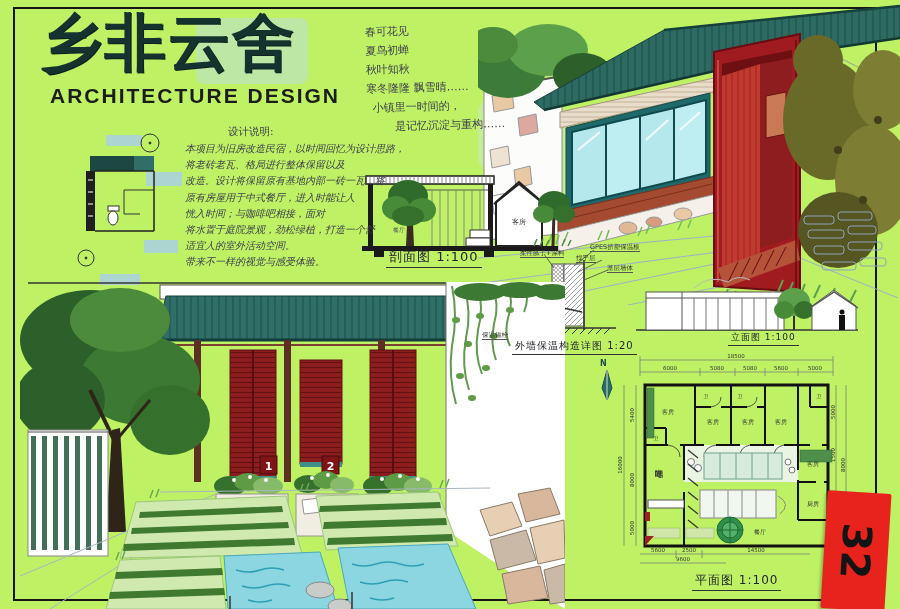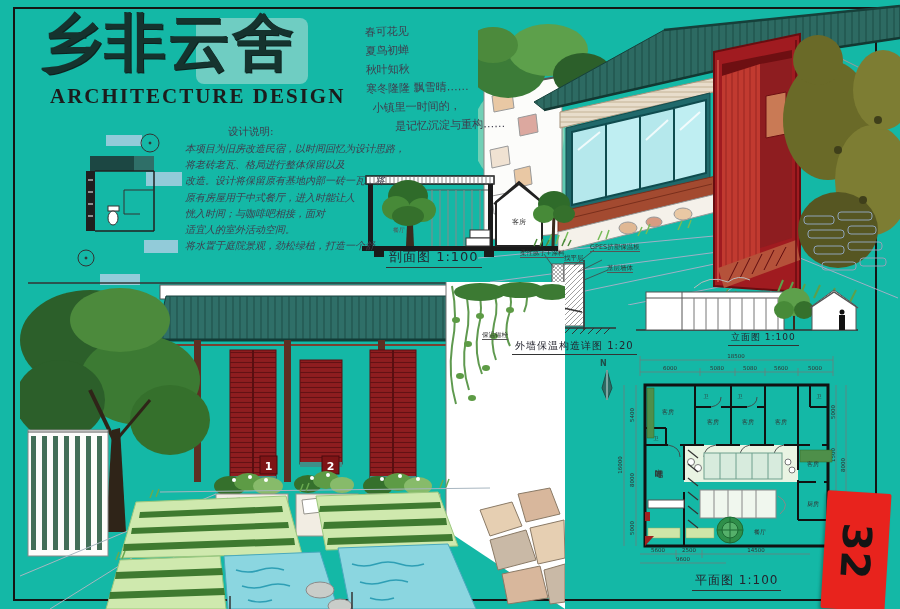--- a/index.html
+++ b/index.html
@@ -1,26 +1,26 @@
 <!DOCTYPE html>
 <html><head>
 <meta charset="utf-8">
 <style>
   html,body{margin:0;padding:0;background:#ffffff;}
-  #board{position:relative;width:900px;height:609px;background:#14b8a6;overflow:hidden;
+  #board{position:relative;width:900px;height:609px;background:#bef264;overflow:hidden;
          font-family:"DejaVu Sans",sans-serif;}
   .abs{position:absolute;}
   .frame{left:13px;top:7px;width:860px;height:590px;border:2px solid #151515;z-index:1;}
   svg.draw{z-index:2;}
   .txt{z-index:6;}
   .hand{color:#3f3e4e;}
   .title-main{left:40px;top:12px;font-size:62px;font-weight:900;letter-spacing:2px;
               color:#15332e;text-shadow:1px 1px 0 #0d221f;line-height:1;z-index:6;}
   .title-sub{left:50px;top:84px;font-size:21px;letter-spacing:2px;color:#1c1c1c;
-             font-weight:600;z-index:6;font-family:Liberation Serif, serif;}
+             font-weight:600;z-index:6;font-family:Liberation Sans, sans-serif;}
   .title-smudge{left:196px;top:18px;width:112px;height:66px;background:#b9ded8;opacity:.55;
                 border-radius:8px;z-index:5;}
   .poem{left:366px;top:20px;width:200px;font-size:11px;line-height:19px;z-index:6;
         transform:rotate(-1.5deg);}
   .poem div{white-space:nowrap;}
   .poem .ind1{padding-left:6px;}
   .poem .ind2{padding-left:28px;}
   .notes-head{left:228px;top:125px;font-size:10.5px;z-index:6;}
   .notes{left:185px;top:141px;width:180px;font-size:10px;line-height:16.2px;z-index:6;font-style:italic;}
   .notes div{white-space:nowrap;}
@@ -55,22 +55,23 @@
     <div class="ind2">是记忆沉淀与重构……</div>
   </div>
 
   <div class="abs notes-head hand txt">设计说明:</div>
   <div class="abs notes hand txt">
     <div>本项目为旧房改造民宿，以时间回忆为设计思路，</div>
     <div>将老砖老瓦、格局进行整体保留以及</div>
     <div>改造。设计将保留原有基地内部一砖一瓦，将</div>
     <div>原有房屋用于中式餐厅，进入时能让人</div>
     <div>恍入时间；与咖啡吧相接，面对</div>
+    <div>将水置于庭院景观，劲松绿植，打造一个舒</div>
     <div>适宜人的室外活动空间。</div>
-    <div>将水置于庭院景观，劲松绿植，打造一个舒</div>
+    <div>带来不一样的视觉与感受体验。</div>
   </div>
 
   <svg class="abs draw" style="left:76px;top:130px" width="110" height="160" viewBox="0 0 110 160">
     <g fill="#a9cfe3" opacity="0.85">
       <rect x="30" y="5" width="36" height="11"></rect>
       <rect x="70" y="42" width="36" height="14"></rect>
       <rect x="68" y="110" width="34" height="13"></rect>
       <rect x="24" y="144" width="40" height="11"></rect>
     </g>
     <g fill="none" stroke="#333">
@@ -295,21 +296,21 @@
       <line x1="50" y1="88" x2="56" y2="82"></line>
         <line x1="58" y1="88" x2="64" y2="82"></line>
       <line x1="66" y1="88" x2="72" y2="82"></line>
         <line x1="74" y1="88" x2="80" y2="82"></line>
       <line x1="82" y1="88" x2="88" y2="82"></line>
         <line x1="90" y1="88" x2="96" y2="82"></line>
     </g>
   </svg>
   <div class="lbl" style="left:520px;top:250px">柔性腻子+涂料</div>
   <div class="lbl" style="left:590px;top:244px">GPES挤塑保温板</div>
-  <div class="lbl" style="left:564px;top:255px">找平层</div>
+  <div class="lbl" style="left:576px;top:255px">找平层</div>
   <div class="lbl" style="left:607px;top:265px">基层墙体</div>
   <div class="lbl" style="left:482px;top:332px">保温锚栓</div>
   <div class="cap" style="left:512px;top:339px;font-size:10px">外墙保温构造详图 1:20</div>
 
   <svg class="abs draw" style="left:634px;top:266px" width="228" height="84" viewBox="0 0 228 84">
     <line x1="2" y1="64" x2="224" y2="64" stroke="#333" stroke-width="1.5"></line>
     <path d="M60,22 q15,-14 34,-6 q10,-8 22,-2" stroke="#bbb" fill="none"></path>
     <g fill="#fff" stroke="#555">
       <rect x="12" y="26" width="138" height="38"></rect>
       <line x1="12" y1="32" x2="150" y2="32"></line>

